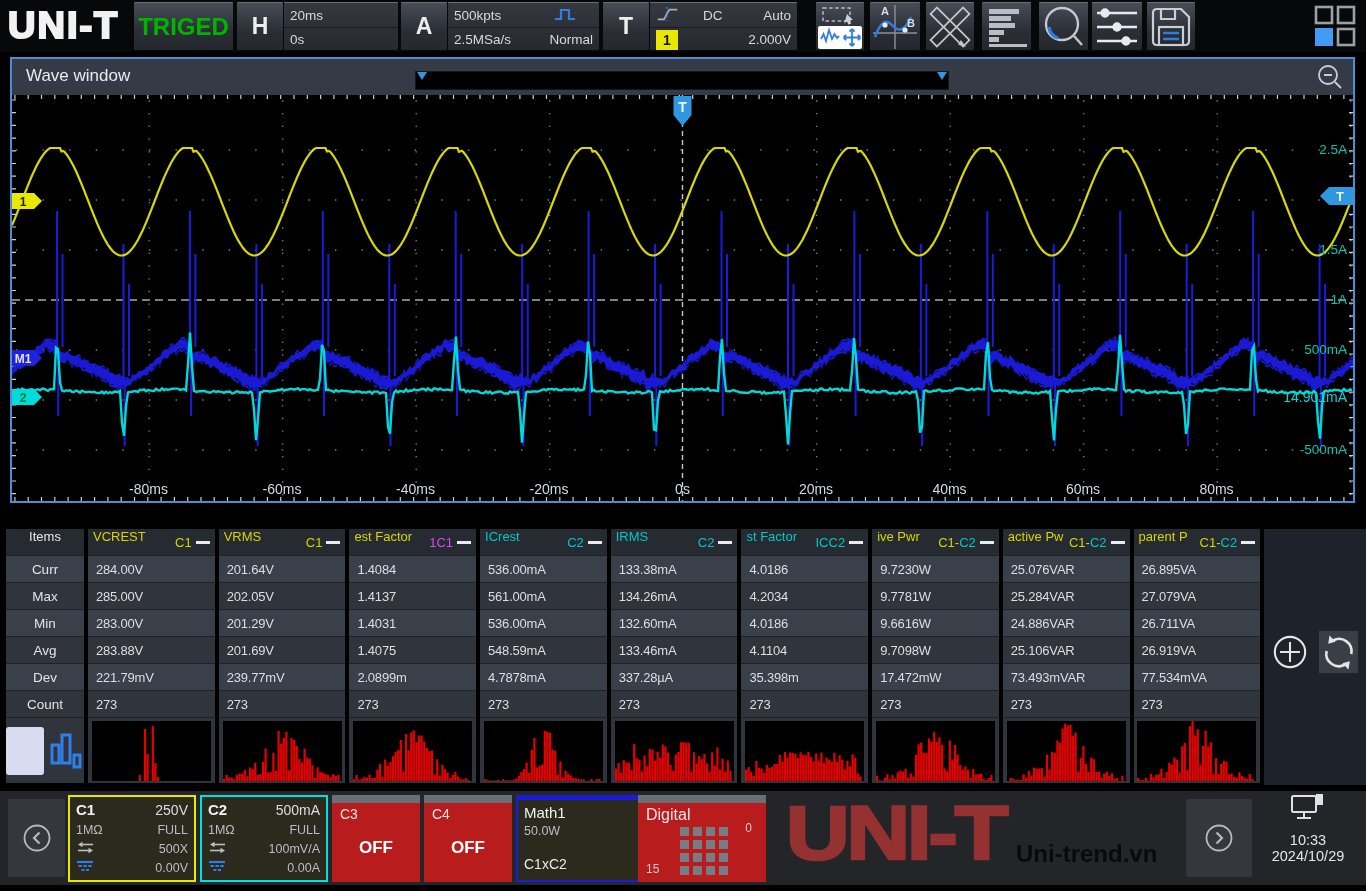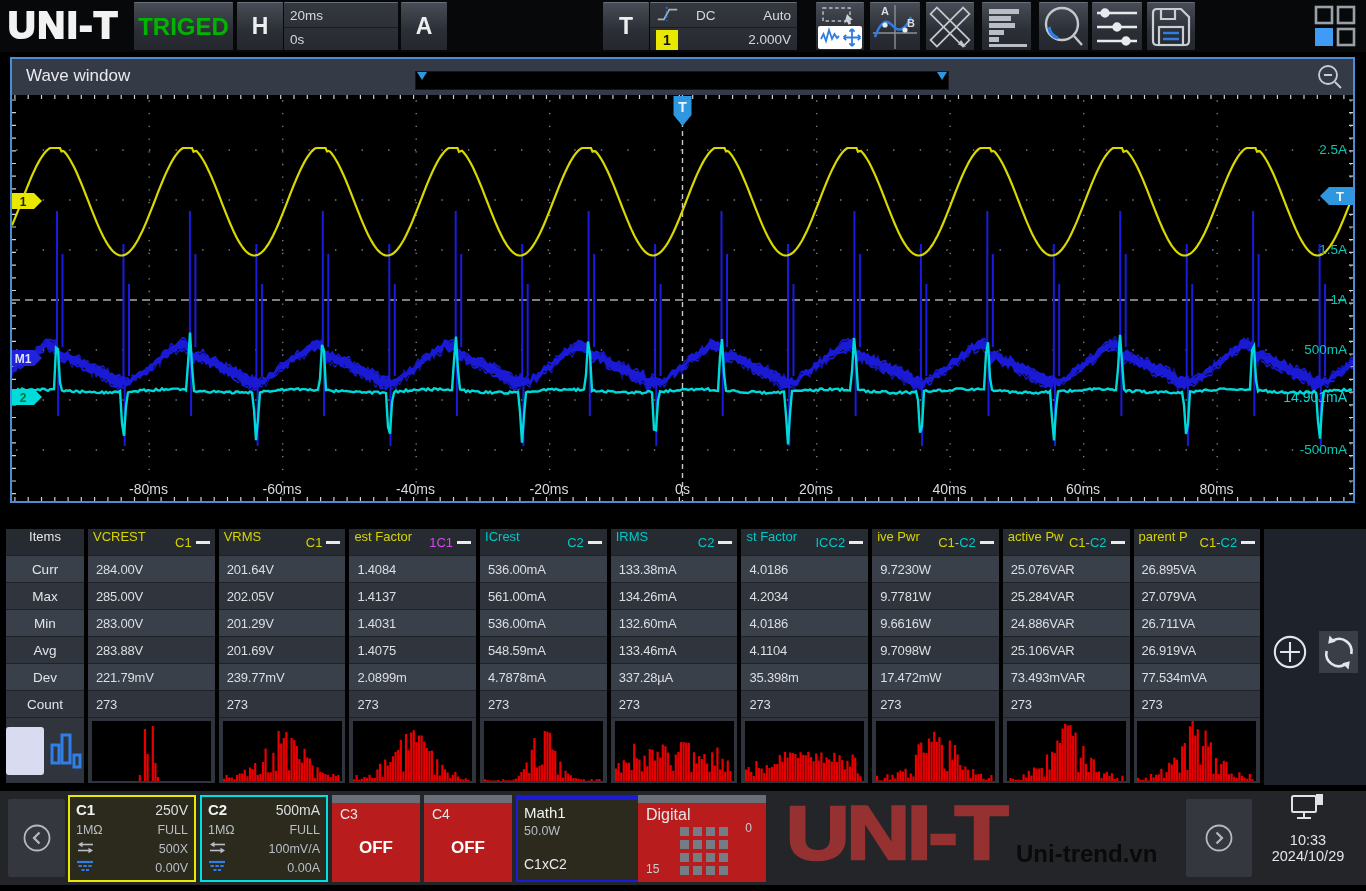--- a/index.html
+++ b/index.html
@@ -69,30 +69,42 @@
   <div class="row">
         <span>20ms</span>
       </div>
       <div class="row">
         <span>0s</span>
       </div>
 </div>
 <div class="panel plab" style="left:401px;width:46px">
       <span class="big">A</span>
     </div>
+<div class="pval" style="left:448px;width:151px">
+  <div class="row">
+        <span>500kpts</span>
+        <span style="margin-left:auto;margin-right:10px"><svg width="30" height="18" viewBox="0 0 30 18">
+            <path d="M2 14 h6 v-9 h8 v9 h6" fill="none" stroke="#2f7de0" stroke-width="2.2"></path>
+          </svg></span>
+      </div>
+  <div class="row">
+        <span>2.5MSa/s</span>
+        <span style="margin-left:auto">Normal</span>
+      </div>
+</div>
 <div class="panel plab" style="left:603px;width:46px">
       <span class="big">T</span>
     </div>
 <div class="pval" style="left:650px;width:147px">
   <div class="row">
         <span style="width:28px"><svg width="23" height="20" viewBox="0 0 26 22">
             <path d="M2 17 h7 l6 -11 h9" fill="none" stroke="#aab0b8" stroke-width="2"></path>
             <path d="M12 3 v16" stroke="#2f7de0" stroke-width="2" stroke-dasharray="2 3"></path>
           </svg></span>
-        <span style="margin-left:12px">DC</span>
+        <span style="margin-left:19px">DC</span>
         <span style="margin-left:auto">Auto</span>
       </div>
   <div class="row">
         <span id="t1">1</span>
         <span style="margin-left:auto">2.000V</span>
       </div>
 </div>
 <div class="ip" style="left:816px;width:48px">
       <svg width="48" height="48" viewBox="0 0 48 48">
         <rect x="7" y="5" width="27" height="13" fill="none" stroke="#b9bec6" stroke-width="1.5" stroke-dasharray="3.5 2.6"></rect>

